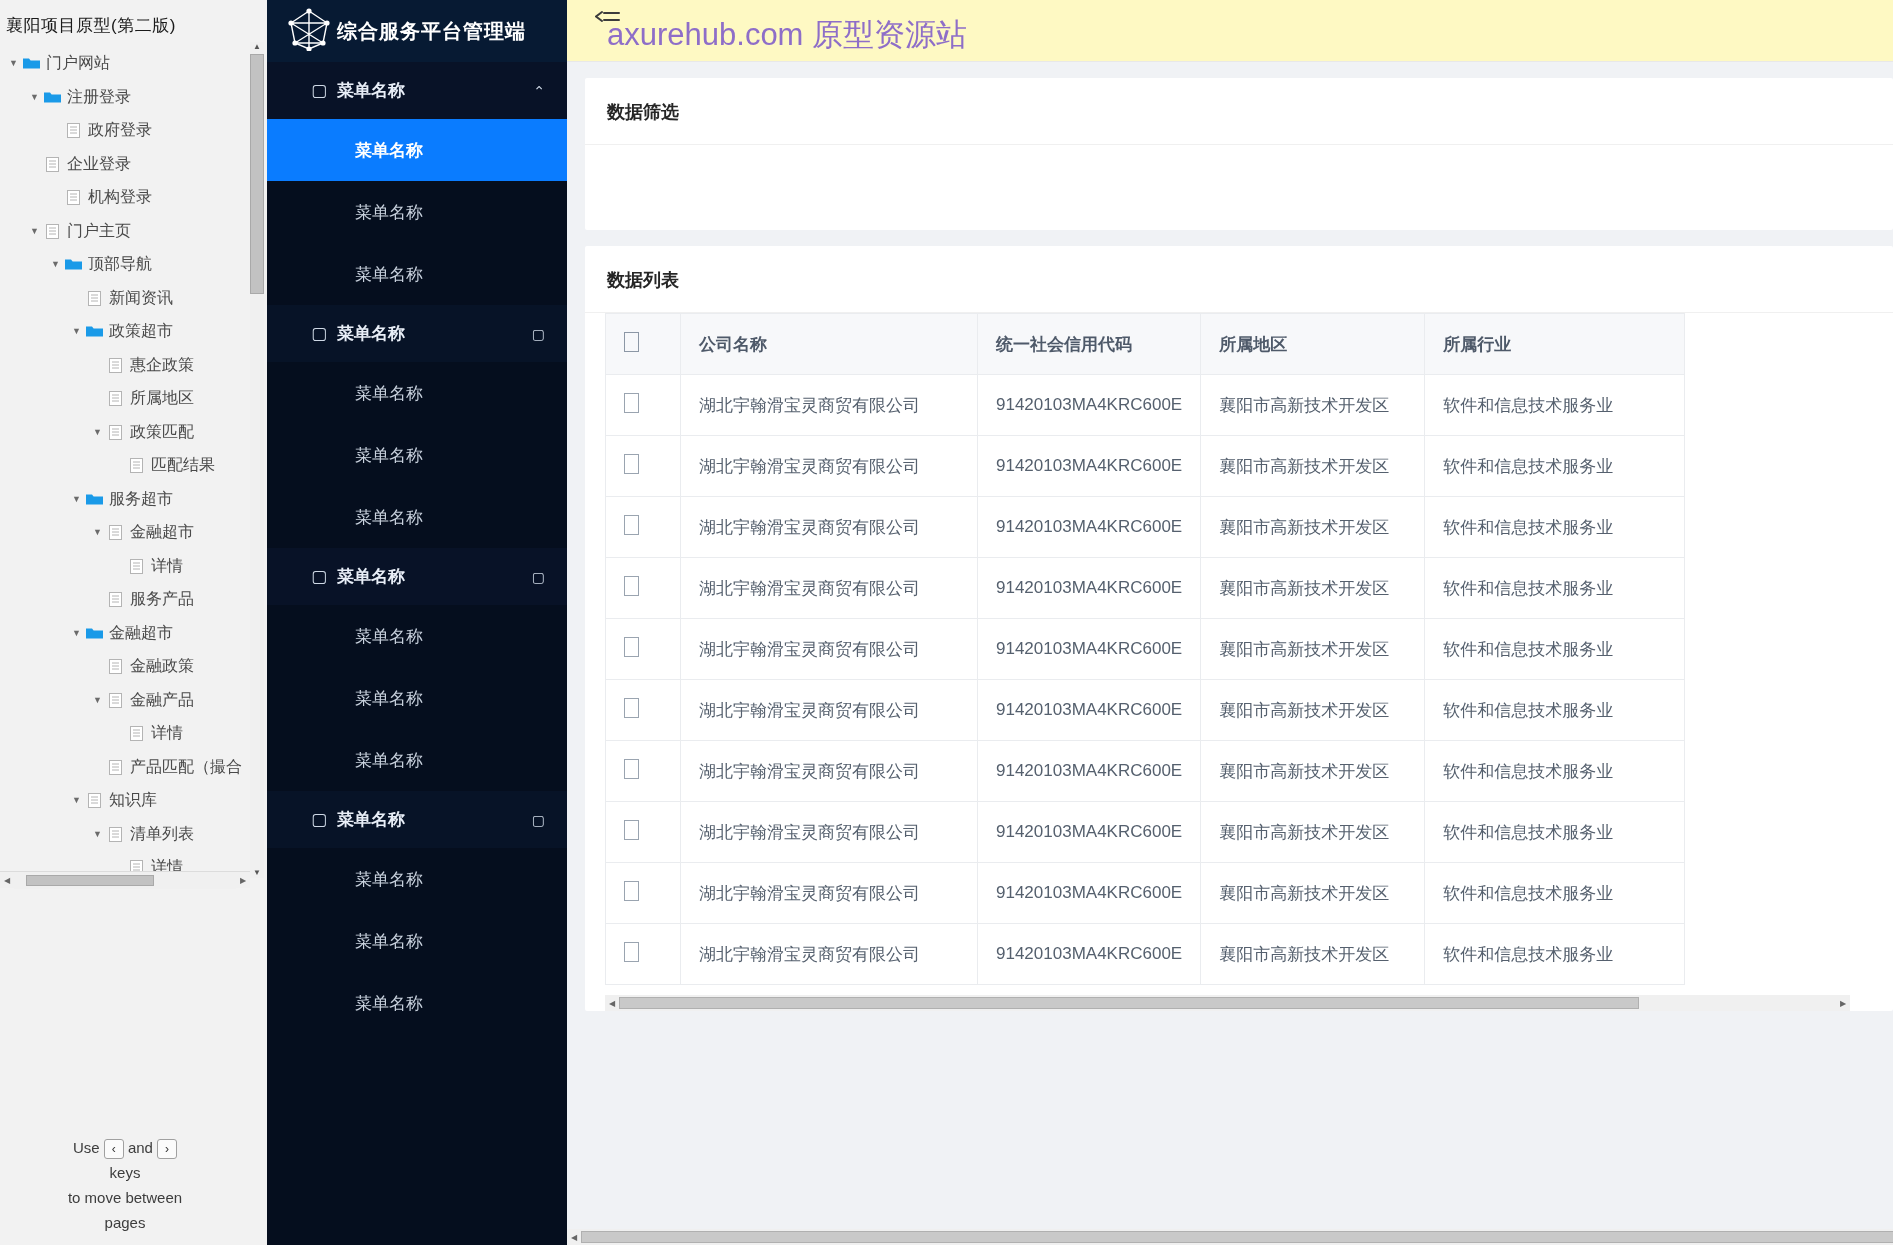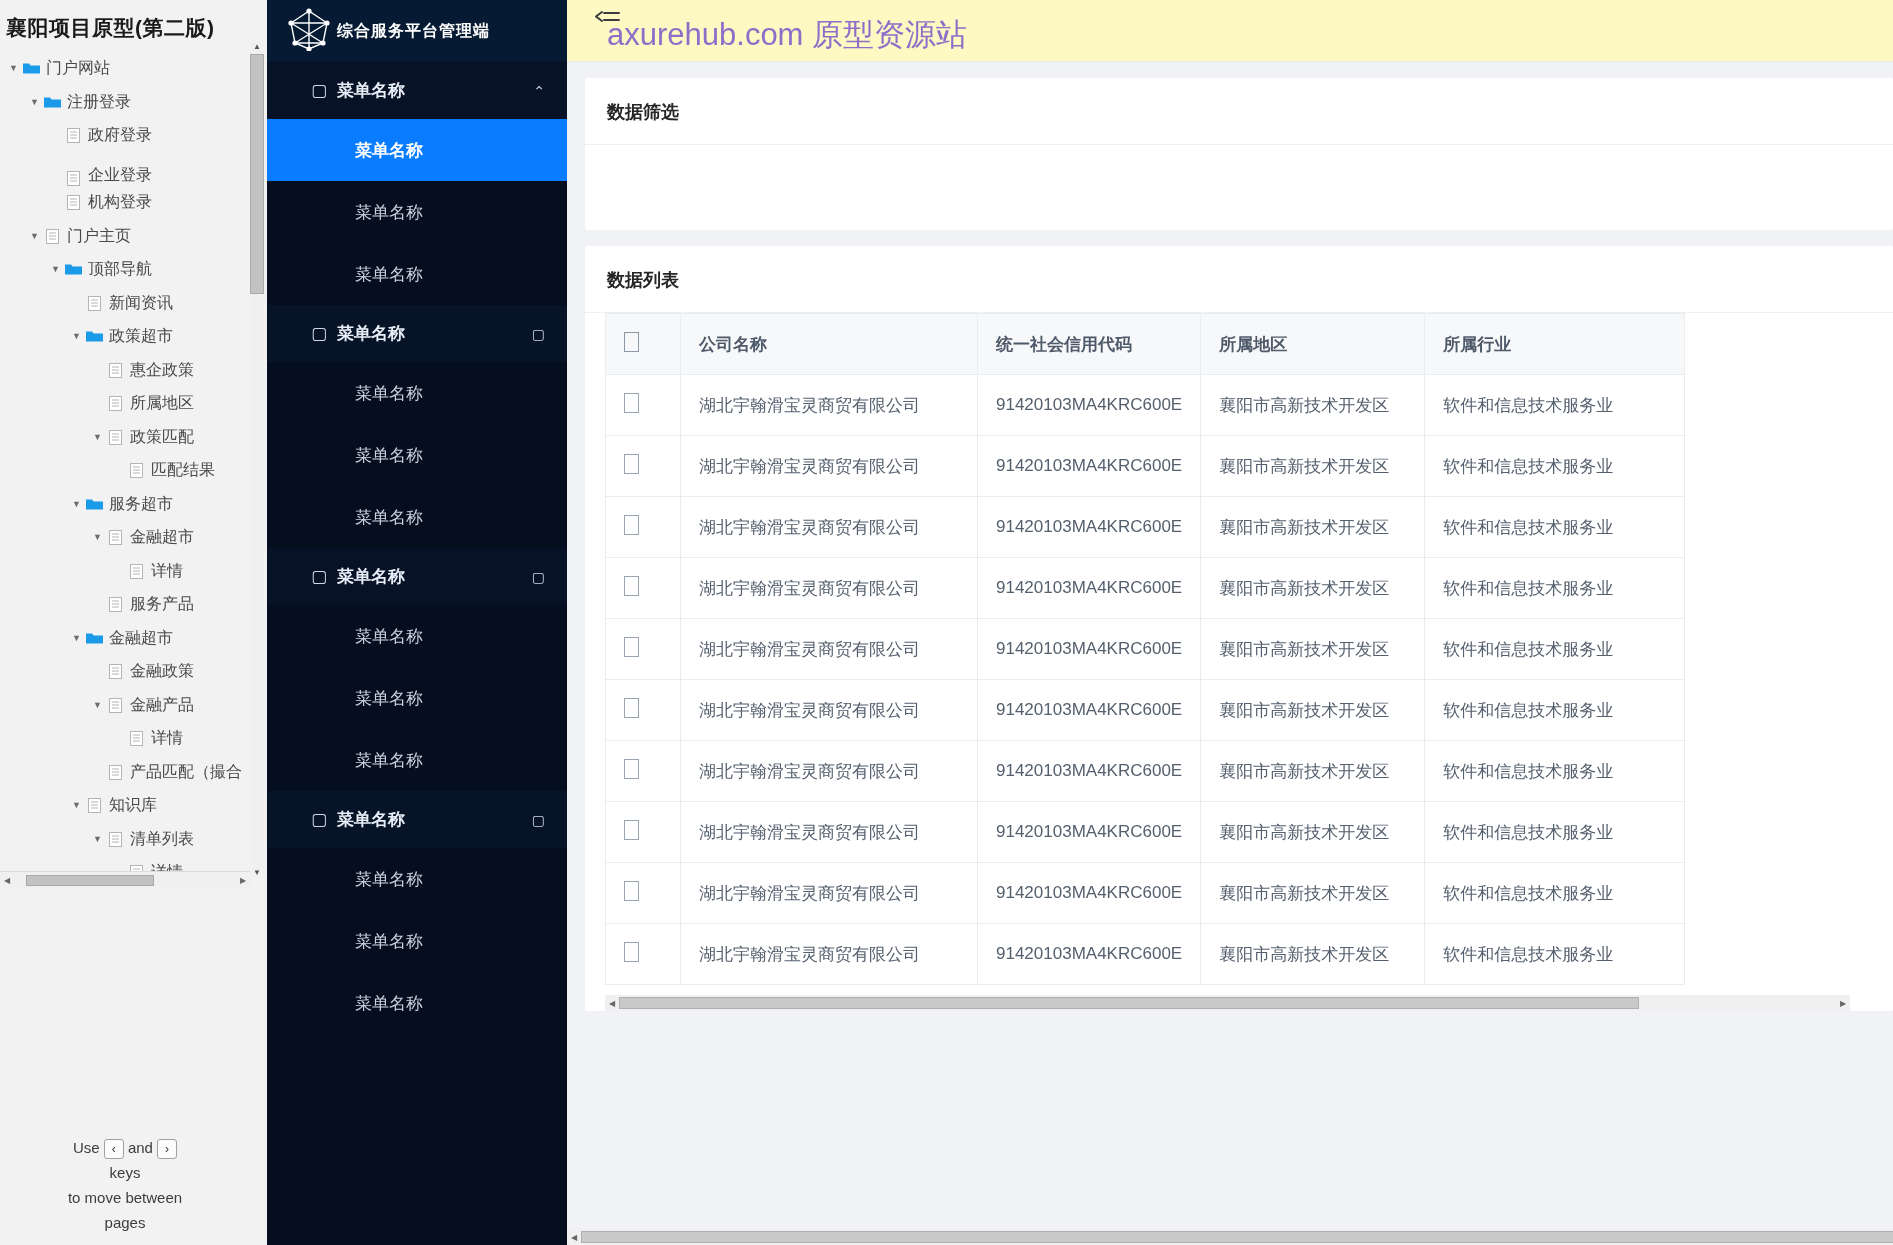--- a/index.html
+++ b/index.html
@@ -13,21 +13,21 @@
 
   
   #sitemap {
     position: relative;
     width: 267px; height: 1245px;
     background: #f2f2f2;
     flex: 0 0 267px;
     overflow: hidden;
   }
   #sitemap-title {
-    font-size: 21px; font-weight: bold; color: #1a1a1a;
+    font-size: 17px; font-weight: normal; color: #1a1a1a;
     padding: 14px 0 10px 6px;
     letter-spacing: .5px;
   }
   #tree { position: relative; }
   .tnode {
     display: flex; align-items: center;
     height: 33.5px;
     font-size: 16px;
     color: #4a4a4a;
     white-space: nowrap;
@@ -88,21 +88,21 @@
     width: 300px; flex: 0 0 300px; height: 1245px;
     background: #050e1e;
     position: relative; overflow: hidden;
   }
   #brand {
     height: 62px; background: #071a33;
     display: flex; align-items: center; padding-left: 18px;
     color: #ffffff;
   }
   #brand .logo { width: 52px; flex: 0 0 52px; }
-  #brand .btxt { font-size: 16px; font-weight: bold; letter-spacing: 1px; white-space: nowrap; }
+  #brand .btxt { font-size: 20px; font-weight: bold; letter-spacing: 1px; white-space: nowrap; }
 
   .nav-group-head {
     height: 57px; display: flex; align-items: center;
     padding: 0 22px 0 44px;
     color: #e8eef7; font-size: 17px; font-weight: bold;
     background: #081227;
     cursor: pointer;
   }
   .nav-group-head.alt { background: #071327; }
   .nav-group-head .gi { width: 26px; flex: 0 0 26px; color: #cfd9e6; font-weight: normal; }
@@ -240,21 +240,21 @@
               <rect x="0.5" y="0.5" width="12" height="14" fill="#fff" stroke="#b4b4b4"></rect>
               <g stroke="#b4b4b4" stroke-width="1">
                 <line x1="3" y1="4" x2="10" y2="4"></line>
                 <line x1="3" y1="7" x2="10" y2="7"></line>
                 <line x1="3" y1="10" x2="10" y2="10"></line>
               </g>
             </svg>
           </span>
           <span class="lbl">政府登录</span>
         </div>
-        <div class="tnode" style="padding-left: 48px; align-items: flex-end;">
+        <div class="tnode" style="padding-left: 27px;">
           <span class="arrow"></span>
           <span class="ico">
             <svg width="13" height="15" viewBox="0 0 13 15">
               <rect x="0.5" y="0.5" width="12" height="14" fill="#fff" stroke="#b4b4b4"></rect>
               <g stroke="#b4b4b4" stroke-width="1">
                 <line x1="3" y1="4" x2="10" y2="4"></line>
                 <line x1="3" y1="7" x2="10" y2="7"></line>
                 <line x1="3" y1="10" x2="10" y2="10"></line>
               </g>
             </svg>

